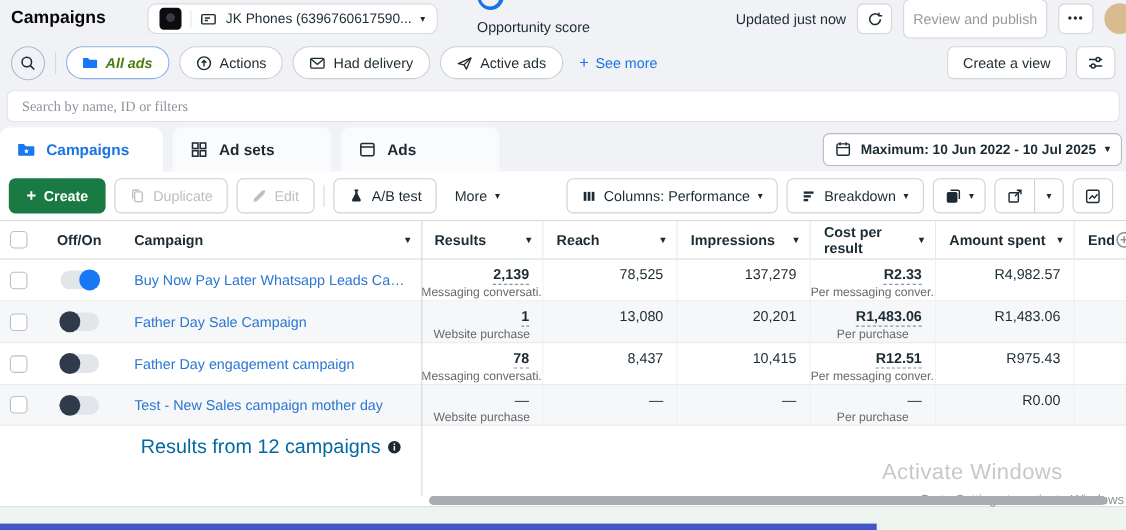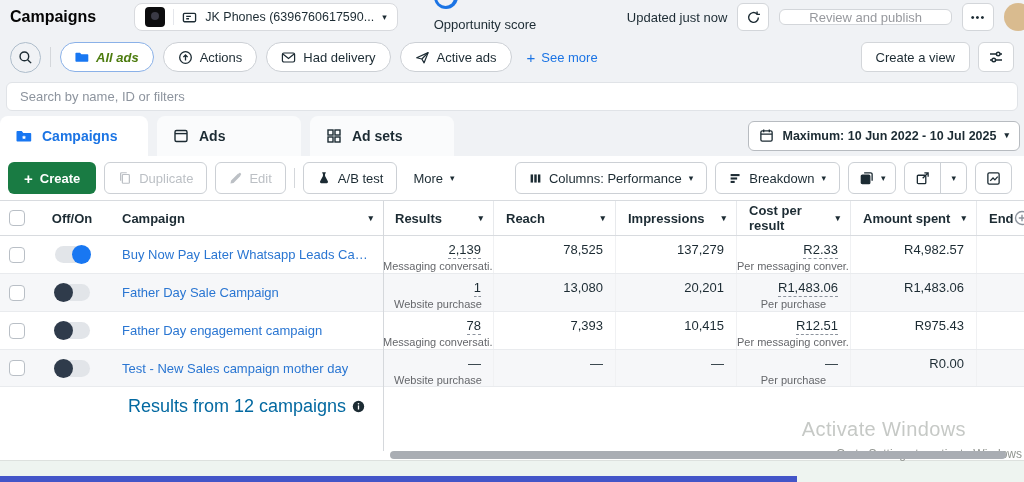--- a/index.html
+++ b/index.html
@@ -15,38 +15,38 @@
   .chip-div { width:1px; height:16px; background:#e4e6eb; }
   .acct-name { font-size:12.5px; color:#1c2b33; }
   .caret { font-size:9px; color:#1c2b33; line-height:1; }
   .score-chip { display:flex; align-items:flex-start; gap:8px; margin-left:26px;flex-direction:column; }
   .ring { width:24px; height:24px; border-radius:50%; background:conic-gradient(#1b74e4 0 79%, #e1e4e8 79% 100%); display:flex; align-items:center; justify-content:center; }
   .ring-inner { width:17px; height:17px; border-radius:50%; background:#f0f2f5; display:flex; align-items:center; justify-content:center; font-size:9px; font-weight:bold; color:#1c2b33; }
   .score-label { font-size:13px; }
   .topbar-right { margin-left:auto; display:flex; align-items:center; gap:10px; }
   .updated { font-size:13px; color:#1c2b33; }
   .icon-btn { display:flex; align-items:center; justify-content:center; background:#fff; border:1px solid #d3d6da; border-radius:6px; height:28px; min-width:32px; cursor:pointer; }
-  .review-btn { background:#fff; border:1px solid #d3d6da; border-radius:6px; height:16px; padding:0 29px; font-size:13px; color:#97999e; display:flex; align-items:center; }
+  .review-btn { background:#fff; border:1px solid #d3d6da; border-radius:6px; height:36px; padding:0 8px; font-size:13px; color:#97999e; display:flex; align-items:center; }
   .ellipsis { font-size:11px; letter-spacing:1px; color:#1c2b33; }
   .user-avatar { width:28px; height:28px; border-radius:50%; background:#d9bb8f; margin-right:-18px; flex:0 0 auto; }
 
   
   .filterbar { height:46px; background:#f0f2f5; display:flex; align-items:center; gap:9px; padding:0 10px; }
   .search-circle { width:31px; height:31px; border-radius:50%; border:1px solid #aebdcb; background:#f0f2f5; display:flex; align-items:center; justify-content:center; }
   .vdiv { width:1px; height:20px; background:#d4d7db; }
   .pill { display:flex; align-items:center; gap:7px; height:30px; border-radius:16px; border:1px solid #ccd0d5; background:#fff; padding:0 14px; font-size:13px; color:#1c2b33; cursor:pointer; }
   .pill.active { border-color:#8ab1e8; color:#4d7c0f; font-weight:bold;font-style:italic; }
   .see-more { display:flex; align-items:center; gap:6px; color:#1b74e4; font-size:13px; margin-left:6px; cursor:pointer; }
   .plus-glyph { font-size:15px; line-height:1; }
   .filter-right { margin-left:auto; display:flex; align-items:center; gap:8px; }
   .btn-light { background:#fff; border:1px solid #d3d6da; border-radius:6px; height:30px; padding:0 14px; font-size:13px; color:#1c2b33; display:flex; align-items:center; gap:6px; cursor:pointer; }
 
   
   .searchrow { height:35px; background:#f0f2f5; padding:2px 6px 4px; }
-  .search-input { width:100%; height:100%; border:1px solid #e0e3e7; border-radius:6px; background:#fff; font-size:13px; color:#1c2b33; padding:0 13px; outline:none; font-family:Liberation Sans, sans-serif; }
+  .search-input { width:100%; height:100%; border:1px solid #e0e3e7; border-radius:6px; background:#fff; font-size:13px; color:#1c2b33; padding:0 13px; outline:none; font-family:Liberation Serif, serif; }
   .search-input::placeholder { color:#8d949e; }
 
   
   .tabsrow { height:41px; background:#f0f2f5; display:flex; align-items:flex-end; gap:9px; }
   .tab { height:40px; display:flex; align-items:center; gap:10px; padding:0 16px; font-size:14px; font-weight:bold; border-radius:8px 8px 0 0; cursor:pointer; }
   .tab.active { background:#fff; color:#1b74e4; width:148px; }
   .tab.inactive { background:#fafbfc; color:#1c2b33; width:144px; }
   .tabs-right { margin-left:auto; align-self:center; display:flex; align-items:center; padding-right:4px; }
   .date-btn { background:#fff; border:1px solid #b7bbc0; border-radius:6px; height:30px; padding:0 10px; display:flex; align-items:center; gap:8px; font-size:12.5px; font-weight:600; color:#1c2b33; cursor:pointer; }
 
@@ -74,21 +74,21 @@
   .c-reach { width:122px; }
   .c-imp { width:121px; }
   .c-cost { width:114px; }
   .c-spent { width:126px; }
   .c-end { width:47px; }
   .hcell { display:flex; align-items:center; justify-content:space-between; padding:0 10px 0 12px; height:100%; }
   .hsep { border-right:1px solid #e7e9ec; }
   .hcaret { font-size:9px; color:#1c2b33; }
   .num-cell { display:flex; flex-direction:column; padding-top:6px; border-right:1px solid #f0f1f3; }
   .num-val { font-size:13px; text-align:right; padding-right:12px; color:#1c2b33; white-space:nowrap; }
-  .num-val .u { border-bottom:1px dashed #8d949e; padding-bottom:1px; }
+  .num-val .u { border-bottom:1px dashed #8d949e; padding-bottom:1px;font-weight:bold; }
   .num-sub { font-size:11px; color:#65676b; text-align:center; white-space:nowrap; overflow:hidden; margin-top:3px; }
   .checkbox { width:16px; height:16px; border:1px solid #b9bfc6; border-radius:4px; background:#fff; cursor:pointer; }
   .toggle { width:35px; height:17px; border-radius:9px; background:#e2e5e9; position:relative; cursor:pointer; }
   .toggle .knob { position:absolute; top:-1px; width:19px; height:19px; border-radius:50%; }
   .toggle.on .knob { right:-1px; background:#1877f2; }
   .toggle.off .knob { left:-1px; background:#2f3b4b; }
   .row-link { font-size:13px; color:#2a76d2; white-space:nowrap; overflow:hidden; text-overflow:ellipsis; cursor:pointer; }
   .frozen-line { position:absolute; left:383px; top:201px; width:1px; height:250px; background:#d5d8dc; z-index:1; }
 
   
@@ -217,36 +217,36 @@
           <svg width="16" height="16" viewBox="0 0 16 16">
             <path d="M1.3 3h4.4l1.6 1.9h7.1c.5 0 .8.4.8.8v7c0 .5-.3.8-.8.8H1.3c-.4 0-.8-.3-.8-.8V3.8c0-.4.4-.8.8-.8z" fill="#1877f2"></path>
             <path d="M8 7.2l.7 1.4 1.5.2-1.1 1 .3 1.5L8 10.6l-1.4.7.3-1.5-1.1-1 1.5-.2z" fill="#fff"></path>
           </svg>
         </span>
       <span>Campaigns</span>
     </div>
     <div class="tab inactive">
       <span>
           <svg width="16" height="16" viewBox="0 0 16 16" fill="none" stroke="#1c2b33" stroke-width="1.4">
-            <rect x="2" y="2.5" width="12" height="11" rx="1.5"></rect>
-            <path d="M2 5.6h12"></path>
-          </svg>
-        </span>
-      <span>Ads</span>
-    </div>
-    <div class="tab inactive">
-      <span>
-          <svg width="16" height="16" viewBox="0 0 16 16" fill="none" stroke="#1c2b33" stroke-width="1.4">
             <rect x="2" y="2" width="5" height="5"></rect>
             <rect x="9" y="2" width="5" height="5"></rect>
             <rect x="2" y="9" width="5" height="5"></rect>
             <rect x="9" y="9" width="5" height="5"></rect>
           </svg>
         </span>
       <span>Ad sets</span>
+    </div>
+    <div class="tab inactive">
+      <span>
+          <svg width="16" height="16" viewBox="0 0 16 16" fill="none" stroke="#1c2b33" stroke-width="1.4">
+            <rect x="2" y="2.5" width="12" height="11" rx="1.5"></rect>
+            <path d="M2 5.6h12"></path>
+          </svg>
+        </span>
+      <span>Ads</span>
     </div>
     <div class="tabs-right">
       <div class="date-btn">
         <span>
             <svg width="15" height="15" viewBox="0 0 16 16" fill="none" stroke="#1c2b33" stroke-width="1.4">
               <rect x="2" y="3" width="12" height="11" rx="1.5"></rect>
               <path d="M5 1.5v3M11 1.5v3M2 6.6h12"></path>
             </svg>
           </span>
         <span>Maximum: 10 Jun 2022 - 10 Jul 2025</span>
@@ -466,21 +466,21 @@
         </span>
       </div>
     <div class="c-name">
         <span class="row-link">Father Day engagement campaign</span>
       </div>
     <div class="c-res num-cell">
         <span class="num-val"><span class="u">78</span></span>
         <span class="num-sub">Messaging conversati...</span>
       </div>
     <div class="c-reach num-cell">
-        <span class="num-val">7,393</span>
+        <span class="num-val">8,437</span>
       </div>
     <div class="c-imp num-cell">
         <span class="num-val">10,415</span>
       </div>
     <div class="c-cost num-cell">
         <span class="num-val"><span class="u">R12.51</span></span>
         <span class="num-sub">Per messaging conver...</span>
       </div>
     <div class="c-spent num-cell">
         <span class="num-val">R975.43</span>

